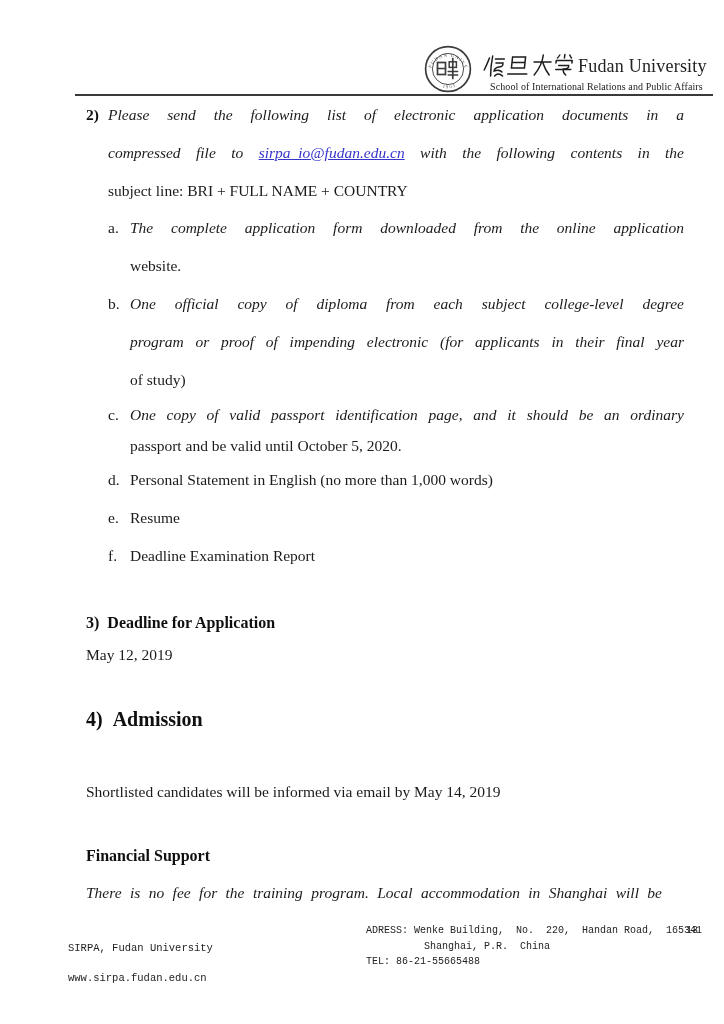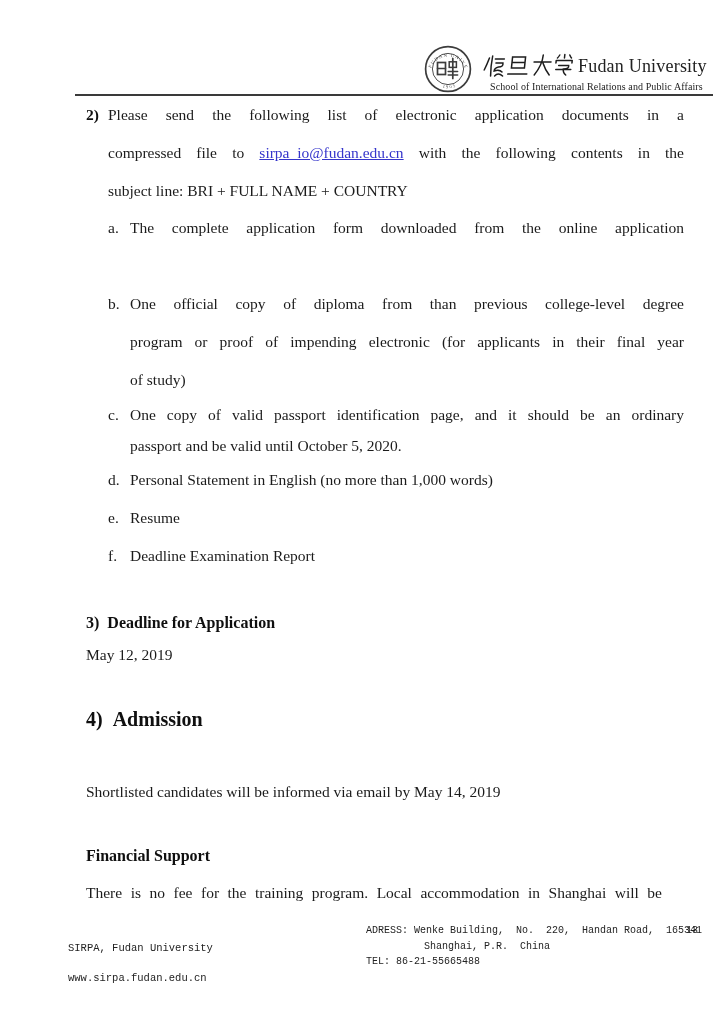--- a/index.html
+++ b/index.html
@@ -12,21 +12,21 @@
   .en-name{position:absolute;left:578px;top:56px;font-size:18px;color:#222;letter-spacing:.2px;}
   .school{position:absolute;left:490px;top:81px;font-size:10px;color:#222;letter-spacing:.1px;}
   .sr{position:absolute;width:1px;height:1px;overflow:hidden;clip:rect(0 0 0 0);white-space:nowrap;}
   
   .para{position:absolute;font-size:15.5px;}
   .hang{padding-left:22px;}
   .marker{position:absolute;left:0;top:0;}
   .ln{display:block;}
   .lh38 .ln{line-height:38px;height:38px;}
   .lh31 .ln{line-height:31px;height:31px;}
-  .jl{text-align:justify;text-align-last:justify;}
+  .jl{text-align:justify;text-align-last:justify;font-style:italic;}
   .bold{font-weight:bold;color:#0f0f0f;}
   .email{color:#3434cb;text-decoration:underline;cursor:pointer;}
   
   .mono{font-family:"Liberation Mono","DejaVu Sans Mono",monospace;color:#222;white-space:pre;}
   .f-left{font-size:10.5px;margin-top:17px;}
   .f-right{font-size:10px;}
   .seal{stroke:#3c3c3c;fill:none;}
 </style>
 </head>
 <body>
@@ -82,25 +82,26 @@
     <span class="ln jl">Please send the following list of electronic application documents in a</span>
     <span class="ln jl">
       <span>compressed file to </span><a class="email">sirpa_io@fudan.edu.cn</a><span> with the following contents in the</span>
     </span>
     <span class="ln">subject line: BRI + FULL NAME + COUNTRY</span>
   </div>
 
   <div class="para hang lh38" style="top:209px;left:108px;width:554px;">
     <span class="marker ln">a.</span>
     <span class="ln jl">The complete application form downloaded from the online application</span>
+    <span class="ln">website.</span>
   </div>
 
   <div class="para hang lh38" style="top:285px;left:108px;width:554px;">
     <span class="marker ln">b.</span>
-    <span class="ln jl">One official copy of diploma from than previous college-level degree</span>
+    <span class="ln jl">One official copy of diploma from each subject college-level degree</span>
     <span class="ln jl">program or proof of impending electronic (for applicants in their final year</span>
     <span class="ln">of study)</span>
   </div>
 
   <div class="para hang lh31" style="top:399px;left:108px;width:554px;">
     <span class="marker ln">c.</span>
     <span class="ln jl">One copy of valid passport identification page, and it should be an ordinary</span>
     <span class="ln">passport and be valid until October 5, 2020.</span>
   </div>
 

